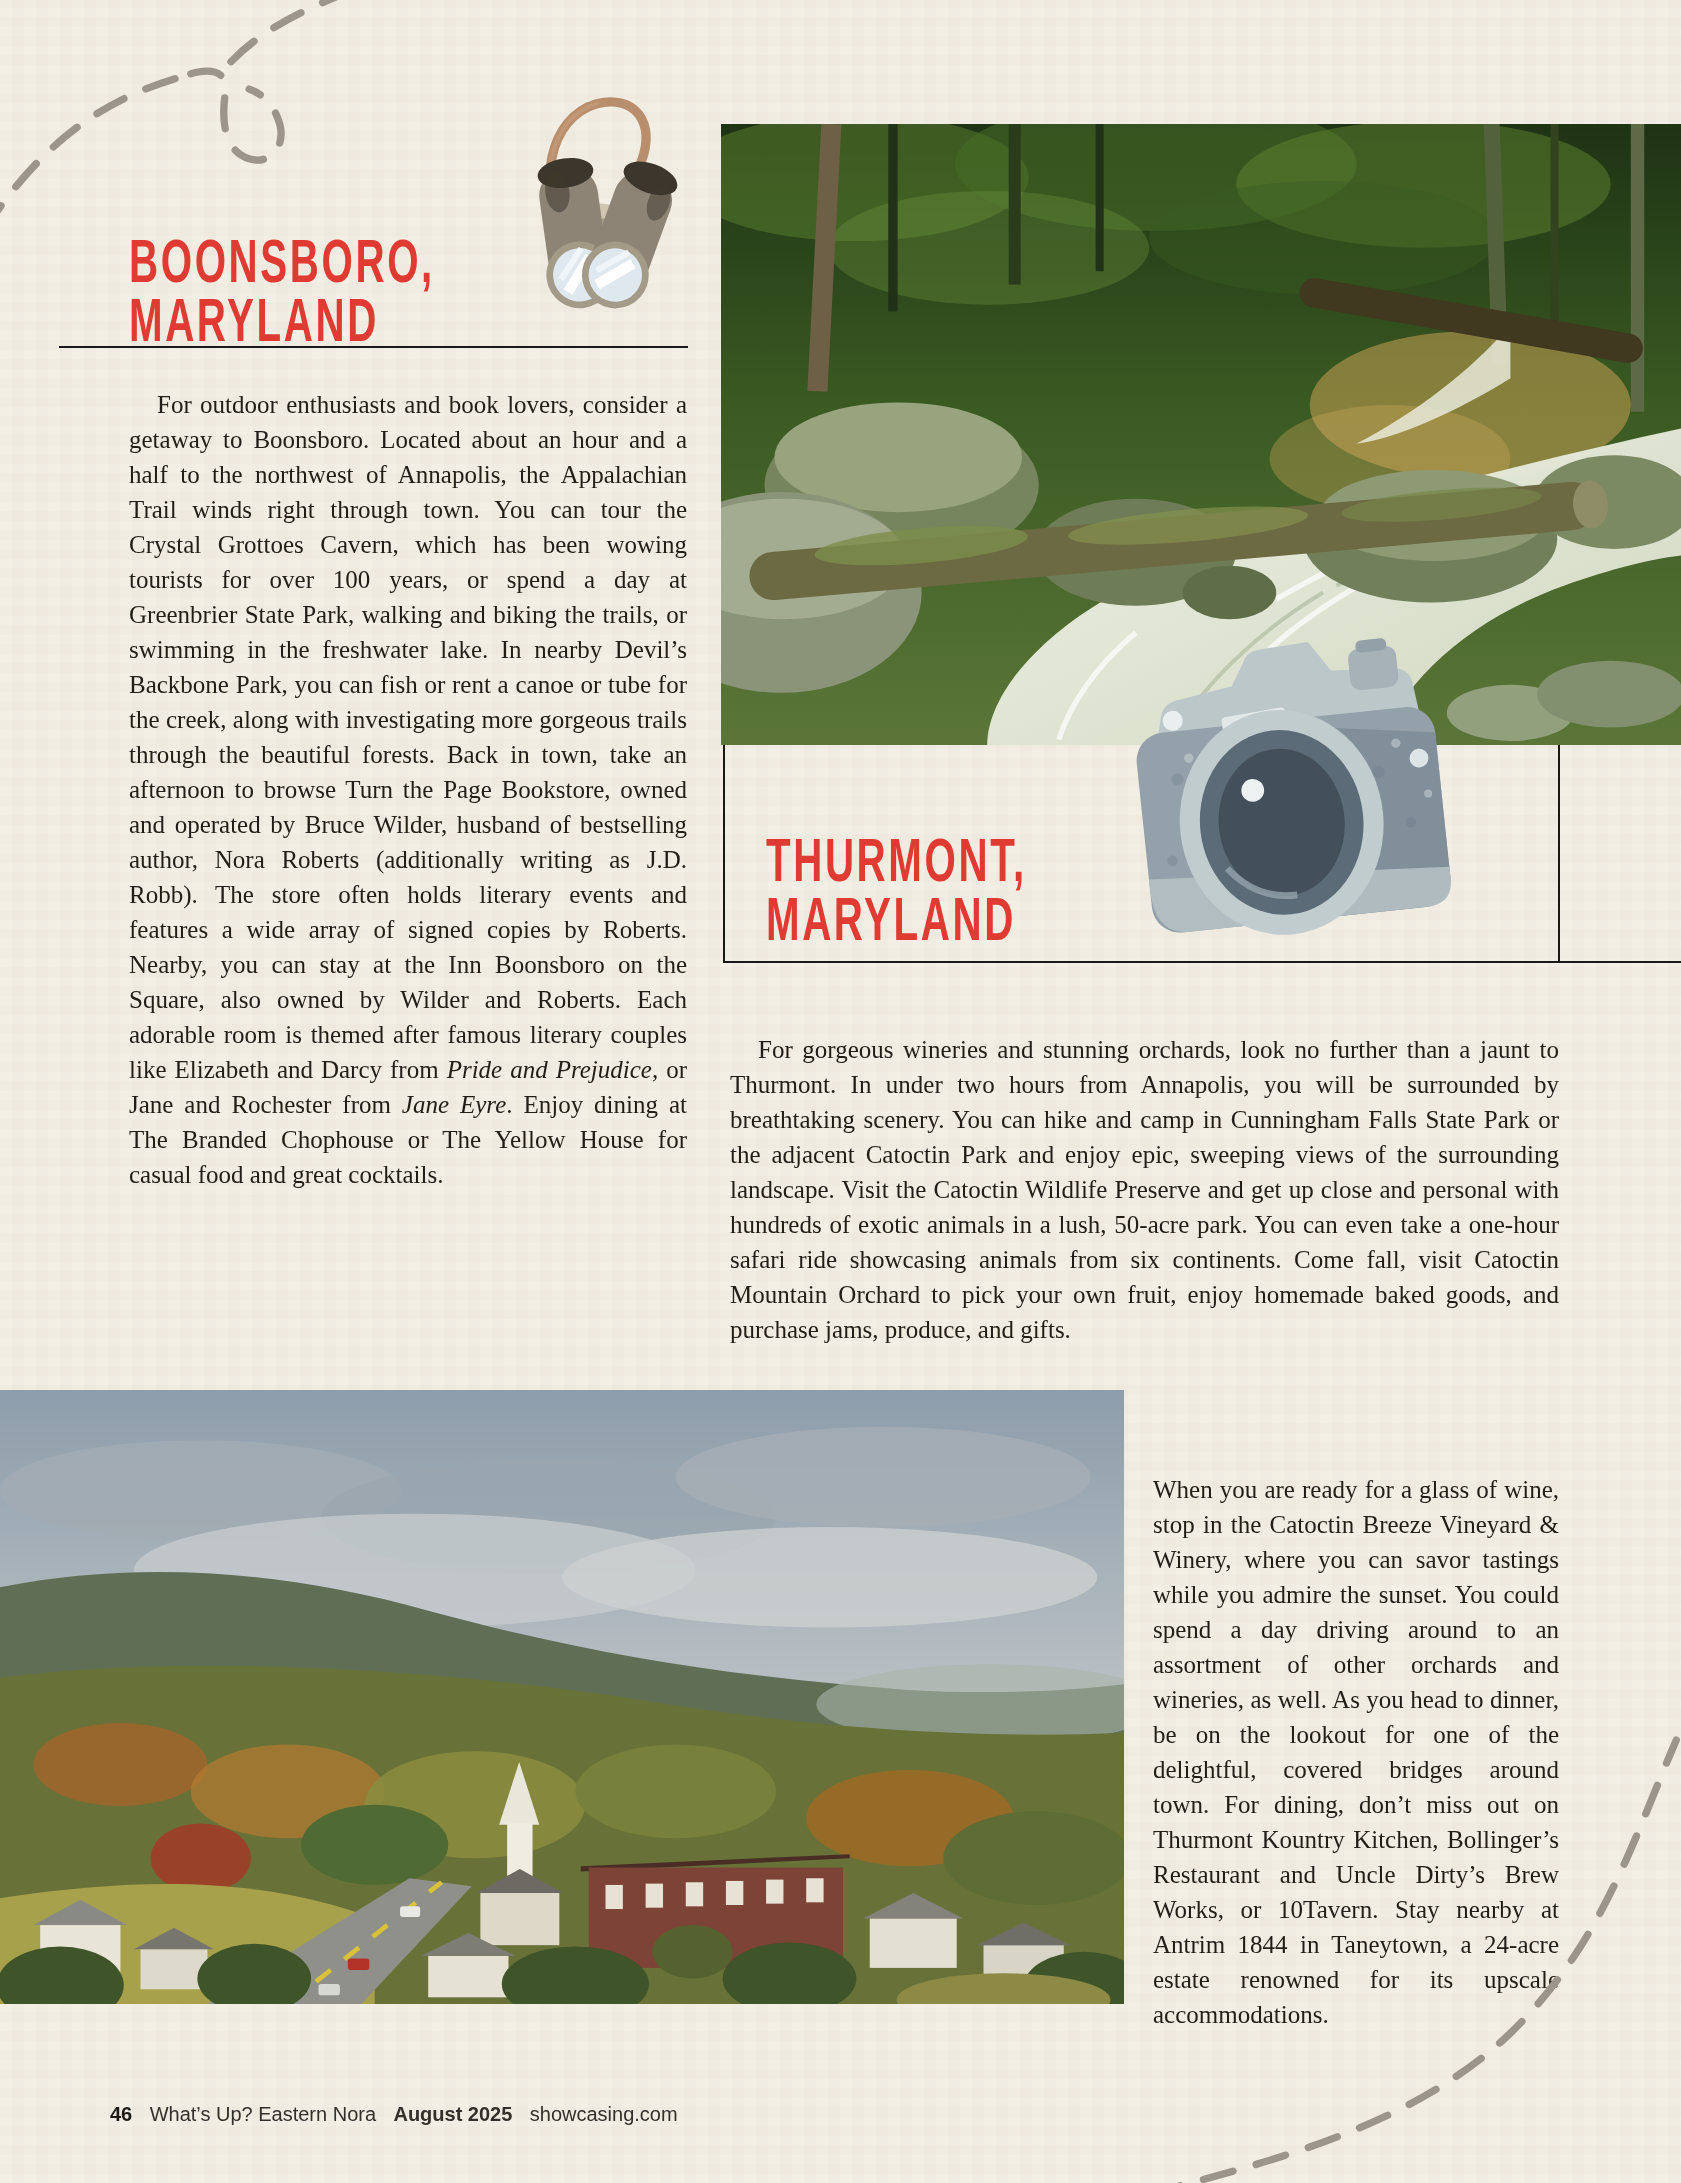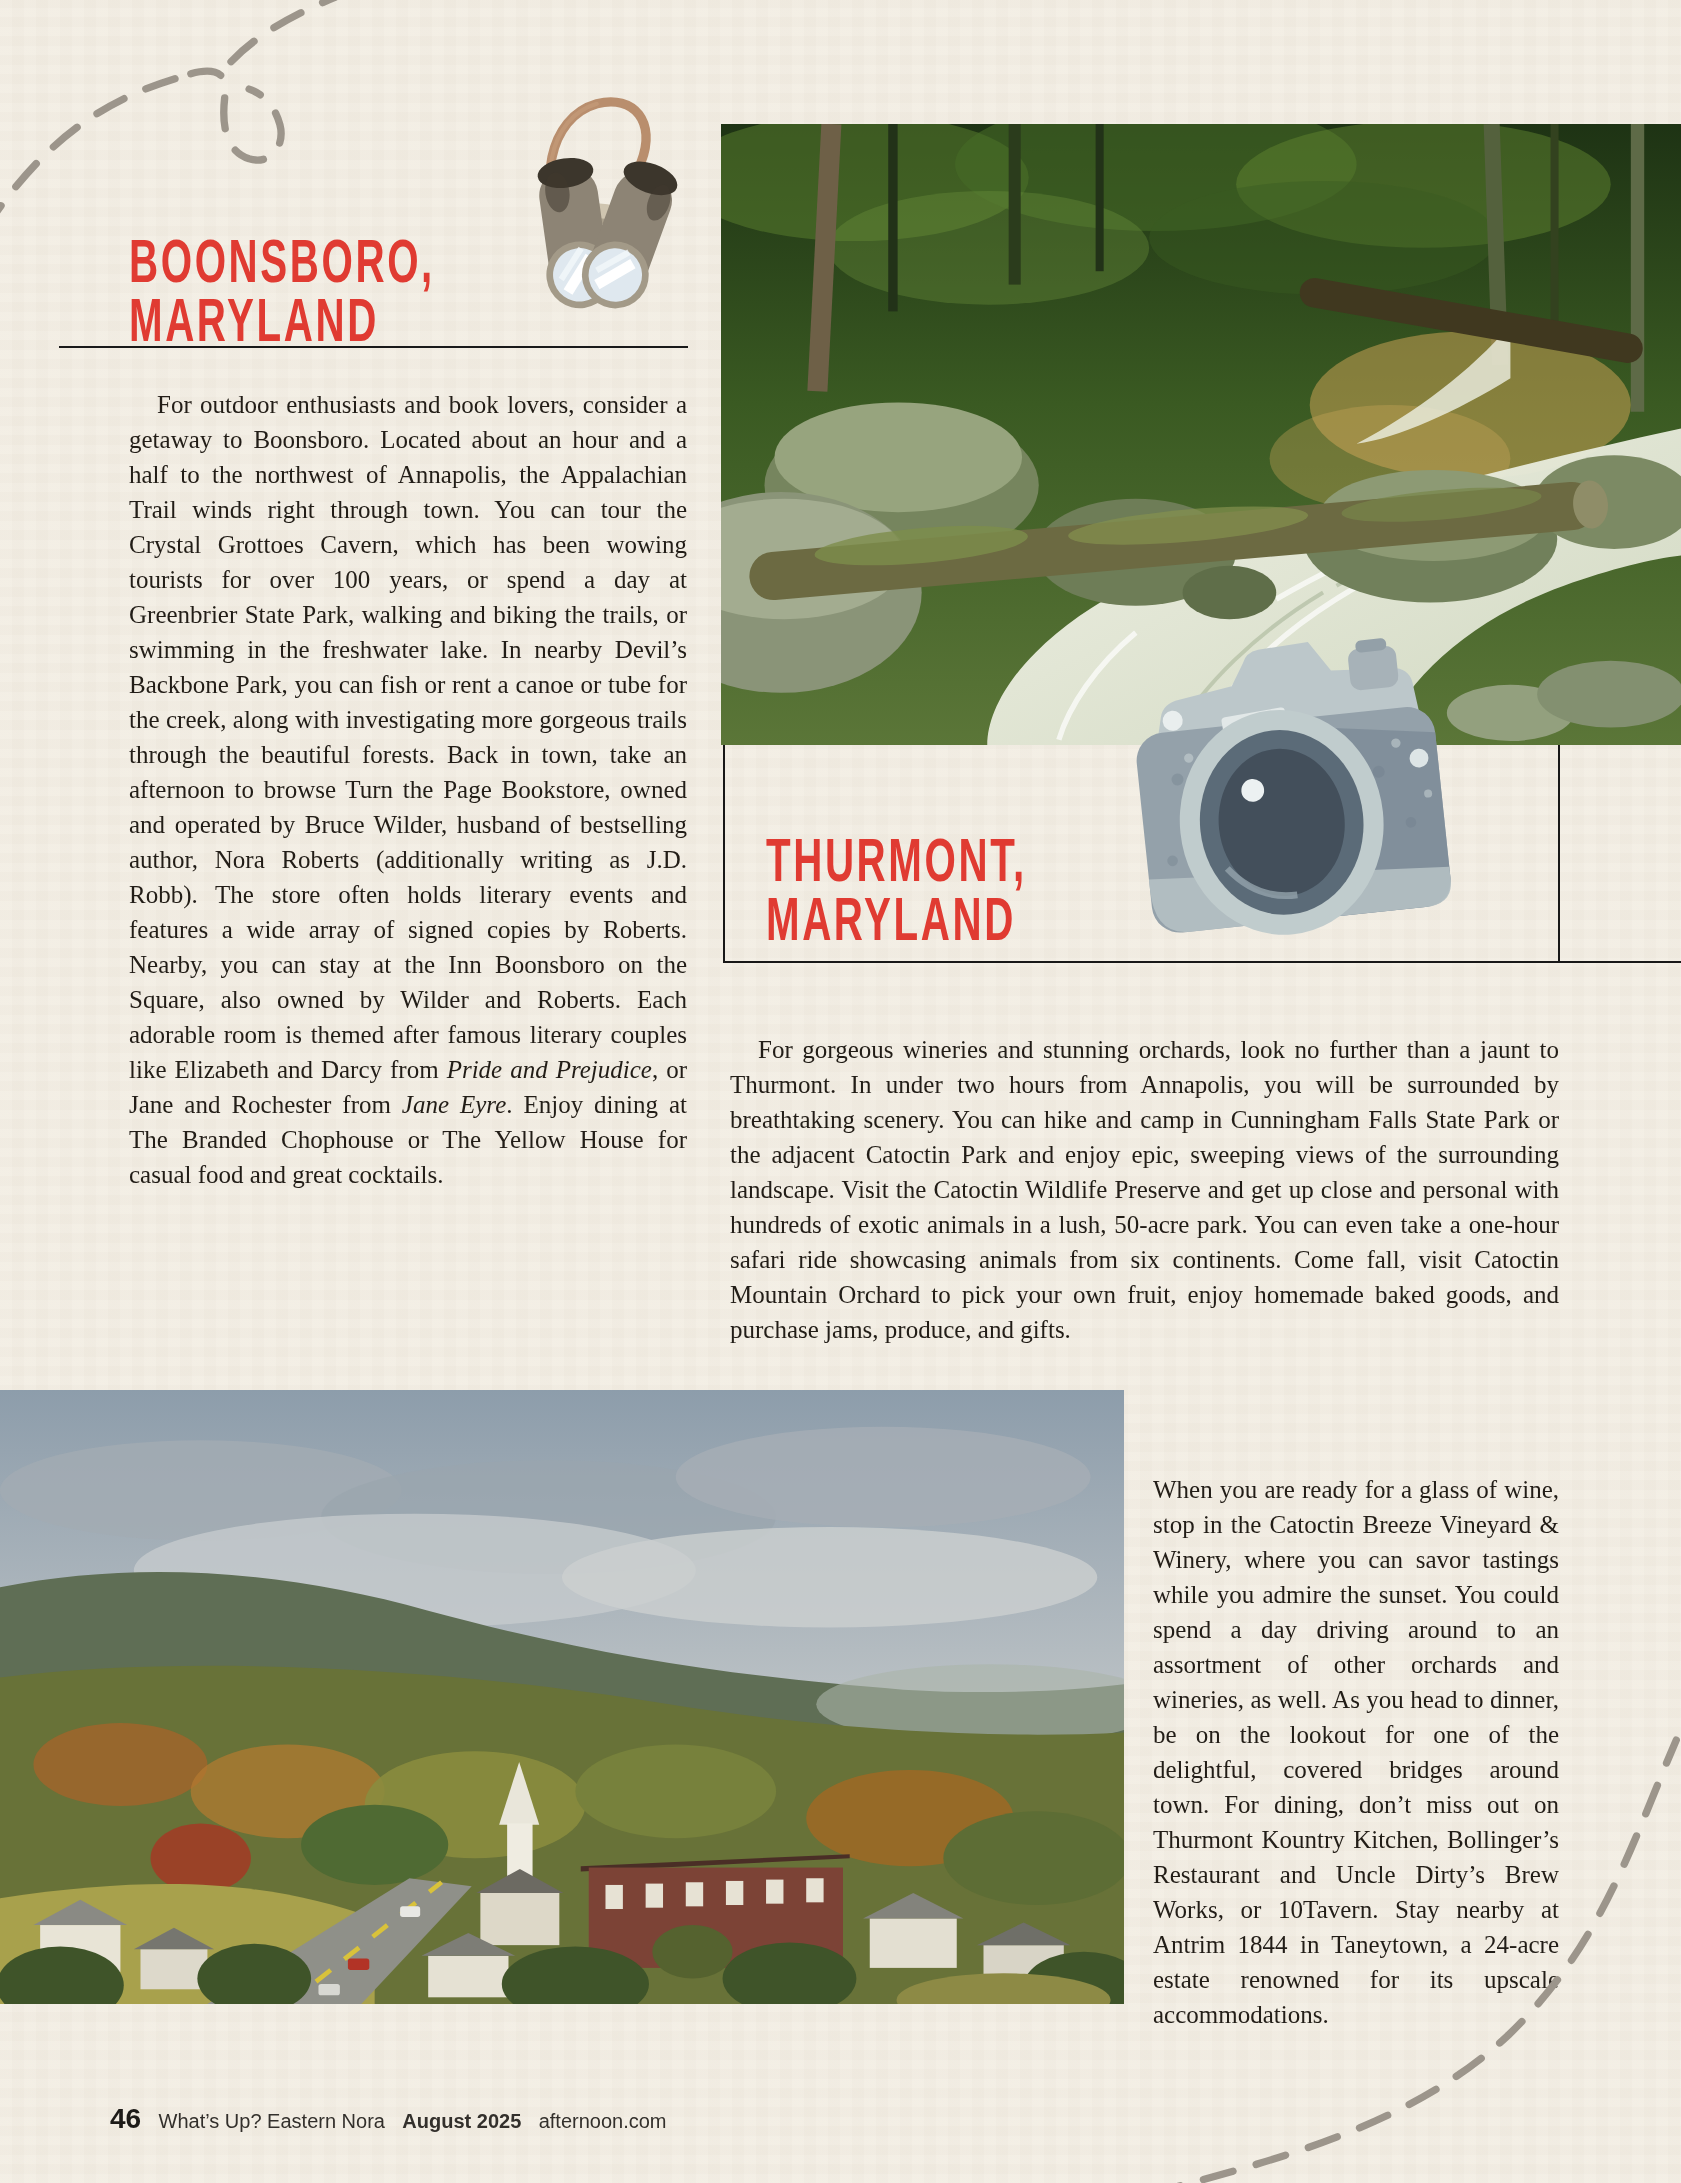--- a/index.html
+++ b/index.html
@@ -70,21 +70,21 @@
   .illus svg{display:block;width:100%;height:100%;}
   .illus-binoculars{left:522px;top:70px;width:167px;height:248px;}
   .illus-camera{left:1119px;top:632px;width:375px;height:315px;}
 
   .footer{
     position:absolute;left:110px;top:2103px;
     font-family:"Liberation Sans", sans-serif;
     font-size:20px;color:#33302c;
     display:flex;align-items:baseline;gap:17.4px;white-space:nowrap;
   }
-  .footer .pgnum{font-weight:bold;font-size:28px;color:#1d1b18;}
+  .footer .pgnum{font-weight:bold;font-size:20px;color:#1d1b18;}
   .footer .bold{font-weight:bold;}
 </style>
 </head>
 <body>
 
 <div class="page">
 
   <svg class="decor decor-topleft" viewBox="0 0 560 400">
     <g fill="none" stroke="#9c958b" stroke-width="11" stroke-linecap="round" stroke-dasharray="46 36">
       <path d="M -25,345 C 55,225 140,150 280,112"></path>
@@ -338,21 +338,21 @@
         <ellipse cx="1035" cy="840" rx="60" ry="40" fill="#55622f"></ellipse>
       </g>
       <ellipse cx="1500" cy="912" rx="160" ry="40" fill="#8d8a45"></ellipse>
     </svg>
   </div>
 
   <div class="footer">
     <span class="pgnum">46</span>
     <span>What’s Up? Eastern Nora</span>
     <span class="bold">August 2025</span>
-    <span>afternoon.com</span>
+    <span>showcasing.com</span>
   </div>
 
   <svg class="decor decor-bottomright" viewBox="0 0 952 722">
     <g fill="none" stroke="#9c958b" stroke-width="11" stroke-linecap="round" stroke-dasharray="46 36">
       <path d="M 80,760 C 290,700 530,655 695,500 C 835,365 880,210 945,60"></path>
     </g>
   </svg>
 
 </div>
 

